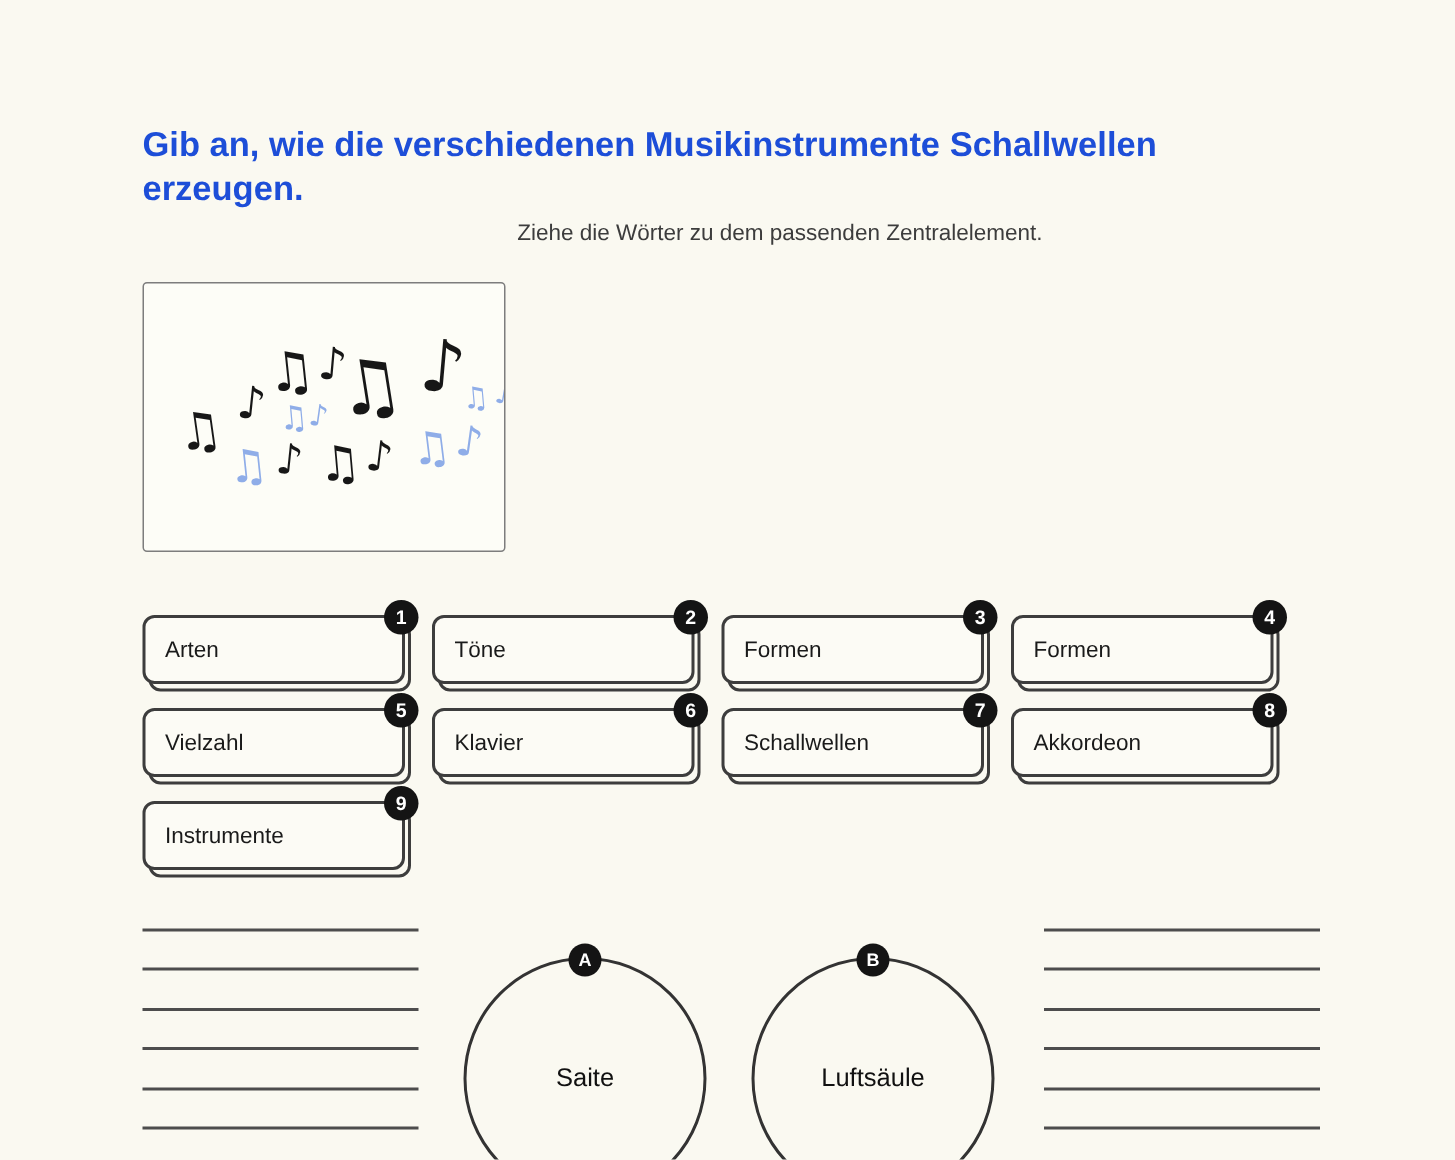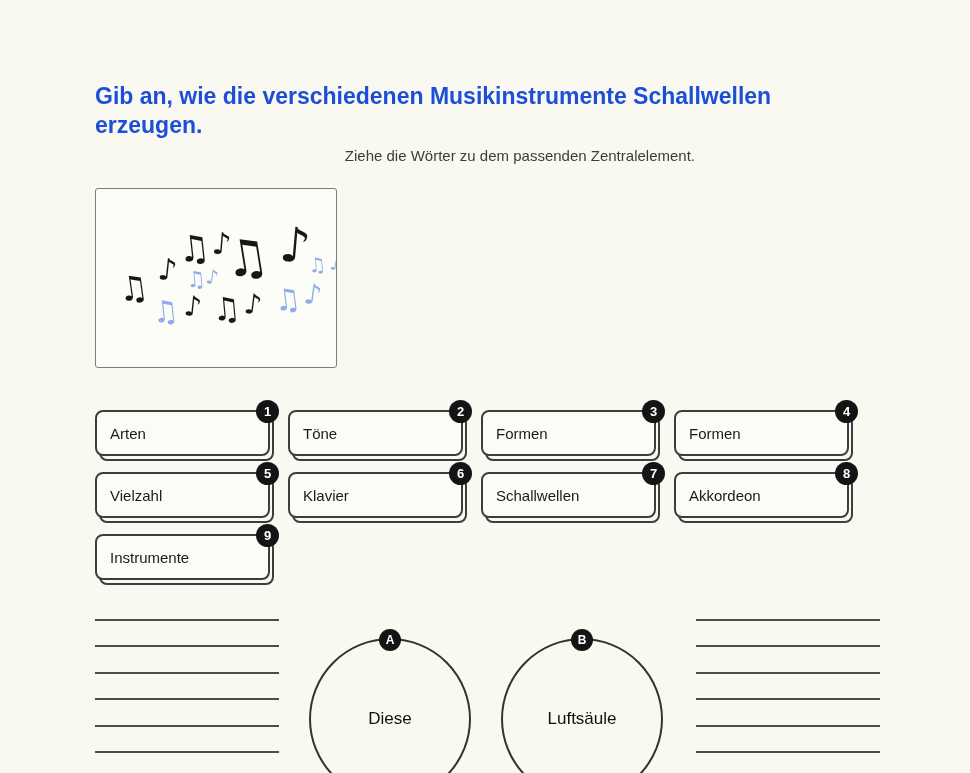--- a/index.html
+++ b/index.html
@@ -184,19 +184,19 @@
   <div class="ruled-line"></div>
   <div class="ruled-line"></div>
   <div class="ruled-line"></div>
   <div class="ruled-line"></div>
   <div class="ruled-line"></div>
   <div class="ruled-line"></div>
 </div>
 
 <div class="target-circle a">
   <span class="letter-badge">A</span>
-  <span class="target-label">Diese</span>
+  <span class="target-label">Saite</span>
 </div>
 
 <div class="target-circle b">
   <span class="letter-badge">B</span>
   <span class="target-label">Luftsäule</span>
 </div>
 
 </body></html>

